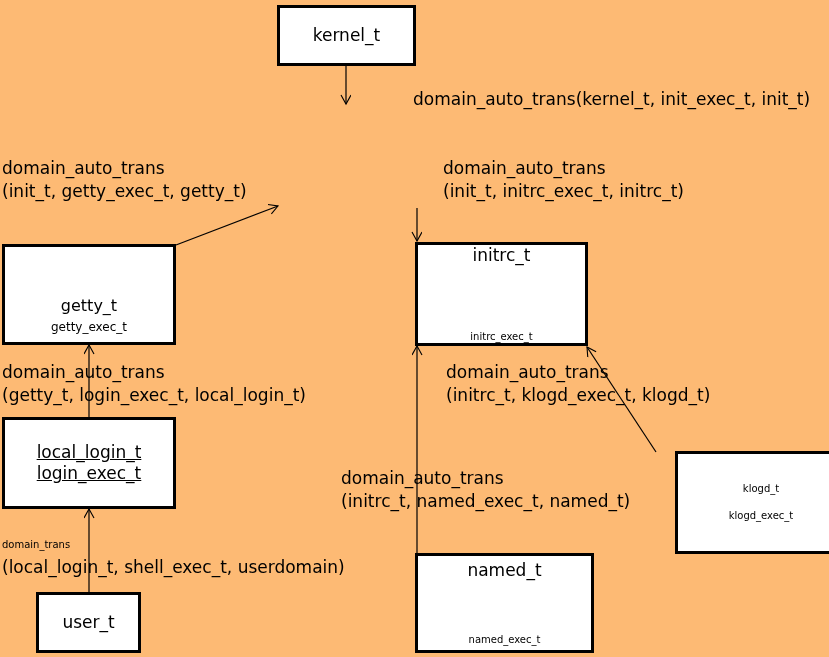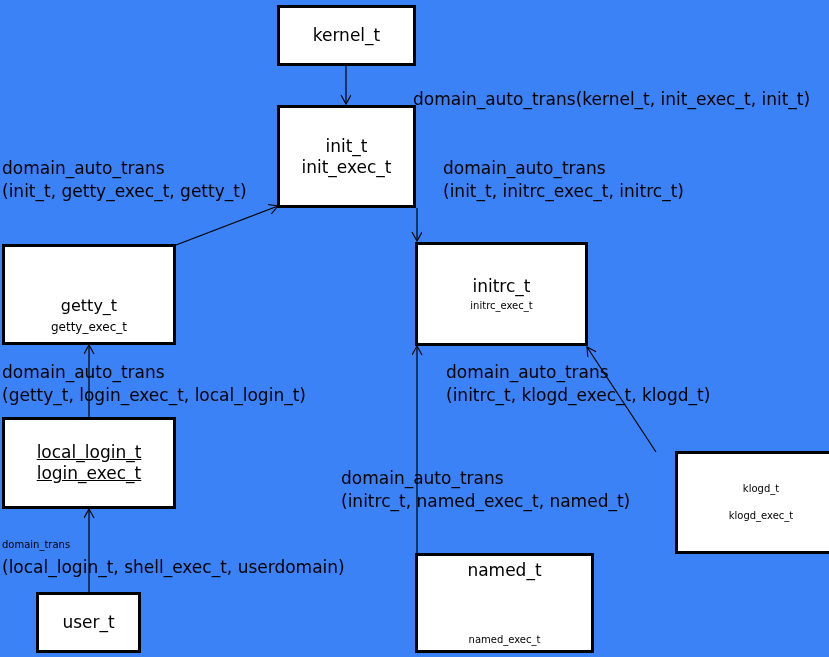--- a/index.html
+++ b/index.html
@@ -9,21 +9,21 @@
     background: #ffffff;
   }
   body {
     font-family: "DejaVu Sans", "Liberation Sans", sans-serif;
     color: #000000;
   }
   #canvas {
     position: relative;
     width: 829px;
     height: 657px;
-    background: #3b82f6;
+    background: #fdba74;
     overflow: hidden;
   }
   #edges {
     position: absolute;
     left: 0;
     top: 0;
     width: 829px;
     height: 657px;
     pointer-events: none;
   }
@@ -98,32 +98,28 @@
 
     <line x1="417" y1="553" x2="417" y2="346" stroke="#000000" stroke-width="1.2" marker-end="url(#ah)"></line>
 
     <line x1="656" y1="452" x2="587" y2="347" stroke="#000000" stroke-width="1.2" marker-end="url(#ah)"></line>
   </svg>
 
   <div class="node kernel" style="left:277px; top:5px; width:139px; height:61px;">
     <span class="t1">kernel_t</span>
   </div>
 
-  <div class="node init" style="left:277px; top:105px; width:139px; height:103px;">
-    <span class="t1">init_t</span>
-    <span class="t2">init_exec_t</span>
-  </div>
 
   <div class="node getty" style="left:2px; top:244px; width:174px; height:101px;">
     <span class="t1">getty_t</span>
     <span class="gap"></span>
     <span class="t2">getty_exec_t</span>
   </div>
 
-  <div class="node initrc" style="left:415px; top:242px; width:173px; height:104px;">
+  <div class="node initrc" style="left:415px; top:242px; width:173px; height:104px;gap:31px;">
     <span class="t1">initrc_t</span>
     <span class="gap"></span>
     <span class="t2">initrc_exec_t</span>
   </div>
 
   <div class="node locallogin" style="left:2px; top:417px; width:174px; height:92px;text-decoration:underline;">
     <span class="t1">local_login_t</span>
     <span class="t2">login_exec_t</span>
   </div>
 

